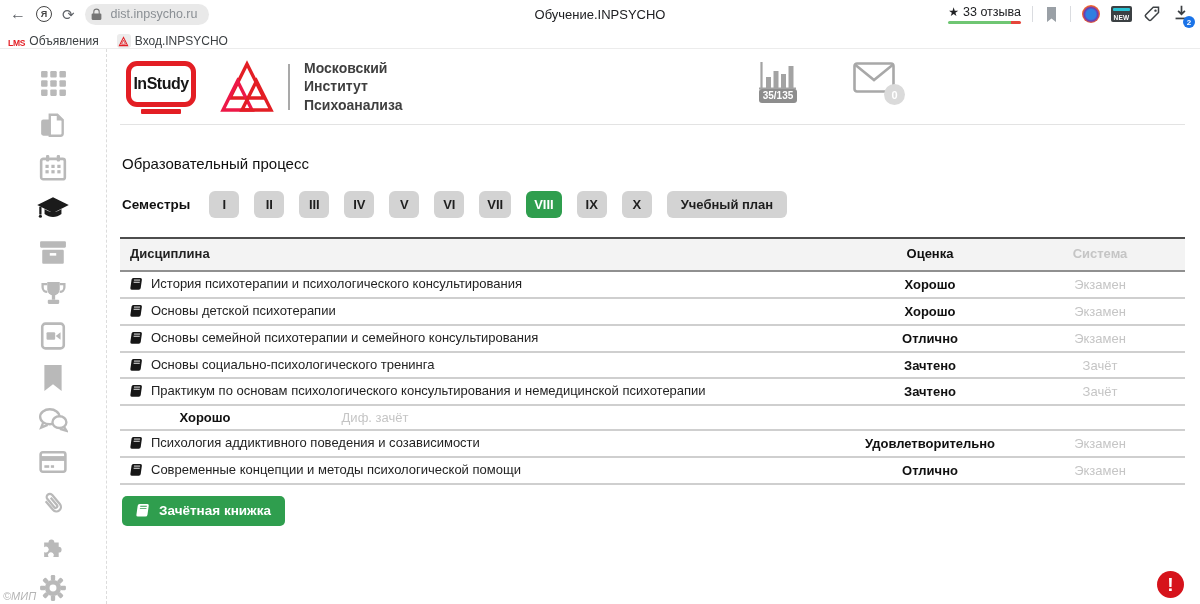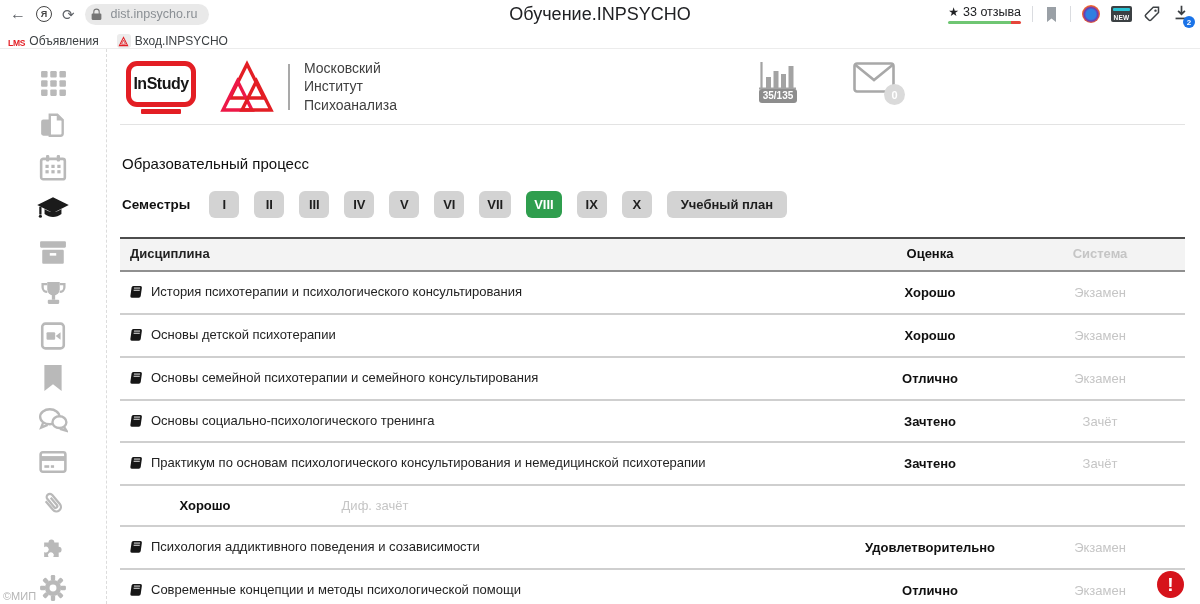--- a/index.html
+++ b/index.html
@@ -8,21 +8,21 @@
 
   
   .browser-top { height:28px; display:flex; align-items:center; padding:0 10px; gap:10px;
     background:#fff; position:relative; font-size:13px; }
   .nav-ico { color:#5f6368; font-size:16px; line-height:1; cursor:default; }
   .ya-circle { width:16px; height:16px; border:1.6px solid #444; border-radius:50%;
     display:flex; align-items:center; justify-content:center; font-size:9px; font-weight:bold; color:#444; }
   .url-pill { display:flex; align-items:center; gap:8px; background:#e9e9e9; border-radius:11px;
     height:21px; padding:0 12px 0 5px; color:#8a8f94; font-size:12.5px; }
   .lock { width:13px; height:13px; display:inline-block; }
-  .tab-title { position:absolute; left:0; right:0; text-align:center; color:#202124; font-size:18px; pointer-events:none; }
+  .tab-title { position:absolute; left:0; right:0; text-align:center; color:#202124; font-size:13px; pointer-events:none; }
   .top-right { margin-left:auto; display:flex; align-items:center; gap:11px; z-index:2; }
   .reviews { display:flex; flex-direction:column; gap:2px; }
   .reviews-row { display:flex; align-items:center; gap:4px; color:#202124; font-size:12.5px; }
   .star { font-size:12px; color:#202124; }
   .reviews-bar { height:3px; border-radius:2px;
     background:linear-gradient(90deg,#6fc673 0%,#6fc673 86%,#e5453a 86%,#e5453a 100%); }
   .vsep { width:1px; height:16px; background:#dadce0; }
   .ext-circle { width:18px; height:18px; border-radius:50%;
     background:radial-gradient(circle at 50% 52%, #2f7fe0 0 38%, #6a3ab2 52%, #f2622e 66%, #f8a02c 100%); }
   .new-ext { width:21px; height:16px; background:#3b4043; border-radius:2px; position:relative;
@@ -38,36 +38,36 @@
   .bookmarks-bar { height:20px; display:flex; align-items:flex-end; gap:4px; padding:0 8px;
     font-size:12px; color:#3c4043; background:#fff; }
   .lms-fav { color:#e31e24; font-size:8.5px; font-weight:bold; letter-spacing:-.2px; }
   .fav-sq { width:14px; height:14px; background:#ececec; border-radius:3px;
     display:flex; align-items:center; justify-content:center; }
   .bm-label { margin-right:14px; }
 
   
   .app { display:flex; height:556px; border-top:1px solid #ececec; position:relative; }
   .sidebar { width:107px; flex:0 0 107px; border-right:1px dashed #dcdcdc; position:relative;
-    display:flex; flex-direction:column; align-items:center; padding-top:20px; gap:13px; }
+    display:flex; flex-direction:column; align-items:center; padding-top:20px; gap:13px;font-style:italic; }
   .side-btn { width:34px; height:29px; display:flex; align-items:center; justify-content:center; cursor:pointer; }
   .side-btn svg { fill:#b9b9b9; stroke:#b9b9b9; }
   .side-btn.active svg { fill:#1b1b1b; stroke:#1b1b1b; }
   .copyright { position:absolute; left:3px; bottom:2px; font-size:11px; color:#b5b5b5; }
 
   .content { flex:1; position:relative; padding:0 15px 0 13px; }
   .content-header { height:76px; border-bottom:1px solid #e3e3e3; display:flex; align-items:center; position:relative; }
   .instudy-box { width:70px; height:46px; border:5px solid #e31e24; border-radius:11px;
     display:flex; align-items:center; justify-content:center; position:relative; margin:2px 18px 8px 6px; }
   .instudy-txt { font-weight:bold; font-size:16px; color:#161616; letter-spacing:-.5px; }
   .instudy-box::after { content:""; position:absolute; left:50%; transform:translateX(-50%);
     bottom:-12px; width:40px; height:5px; background:#e31e24; border-radius:1px; }
   .mip-logo { margin:0 14px 0 6px; }
   .hdr-divider { width:2px; height:46px; background:#a9a9a9; margin-right:14px; }
-  .institute-name { font-weight:normal; color:#3f3f3f; font-size:14px; line-height:1.3; }
+  .institute-name { font-weight:bold; color:#3f3f3f; font-size:14px; line-height:1.3; }
   .stats-group { position:absolute; left:638px; top:10px; display:flex; flex-direction:column; align-items:center; cursor:pointer; }
   .stats-badge { margin-top:-4px; background:#8d8d8d; border-radius:3px; color:#fff;
     font-size:10px; font-weight:bold; padding:1px 4px 2px; }
   .mail-group { position:absolute; left:733px; top:13px; cursor:pointer; }
   .mail-badge { position:absolute; right:-10px; bottom:-8px; width:21px; height:21px; border-radius:50%;
     background:#dadada; color:#fff; font-size:11px; font-weight:bold;
     display:flex; align-items:center; justify-content:center; }
 
   .page-title { font-size:15px; font-weight:normal; color:#101010; margin:30px 0 0 2px; }
   .sem-row { display:flex; align-items:center; gap:15px; margin:19px 0 0 2px; }
@@ -75,21 +75,21 @@
   .sem-btn { border:0; background:#d3d3d3; color:#1f1f1f; font-weight:bold; font-size:13px;
     font-family:inherit; min-width:30px; padding:6px 8px; border-radius:6px; cursor:pointer; }
   .sem-btn.active { background:#2f9e4e; color:#fff; }
   .sem-btn.wide { padding:6px 14px; }
 
   .table { margin-top:19px; width:100%; }
   .t-head { display:flex; background:#f3f3f3; border-top:2px solid #4d4d4d; border-bottom:2px solid #909090;
     font-weight:bold; font-size:13px; color:#111; }
   .t-head > div { padding:7px 10px; }
   .t-row { display:flex; border-bottom:2px solid #cfcfcf; font-size:13px; align-items:center; }
-  .t-row > div { padding:12px 10px; }
+  .t-row > div { padding:4px 10px; }
   .c-disc { flex:1; display:flex; align-items:flex-start; gap:7px; color:#232323; line-height:1.3; }
   .c-grade { width:170px; text-align:center; font-weight:bold; color:#101010; }
   .c-sys { width:170px; text-align:center; color:#c5c5c5; }
   .row-ico { flex:0 0 14px; margin-top:1px; }
 
   .gradebook-btn { margin-top:11px; margin-left:2px; display:inline-flex; align-items:center; gap:8px;
     background:#2f9e4e; border:0; border-radius:5px; color:#fff; font-weight:bold;
     font-size:13.5px; font-family:inherit; padding:7px 14px 8px; cursor:pointer; }
   .alert-ico { position:absolute; right:16px; bottom:6px; width:27px; height:27px; border-radius:50%;
     background:#d6131b; color:#fff; font-weight:bold; font-size:19px;

